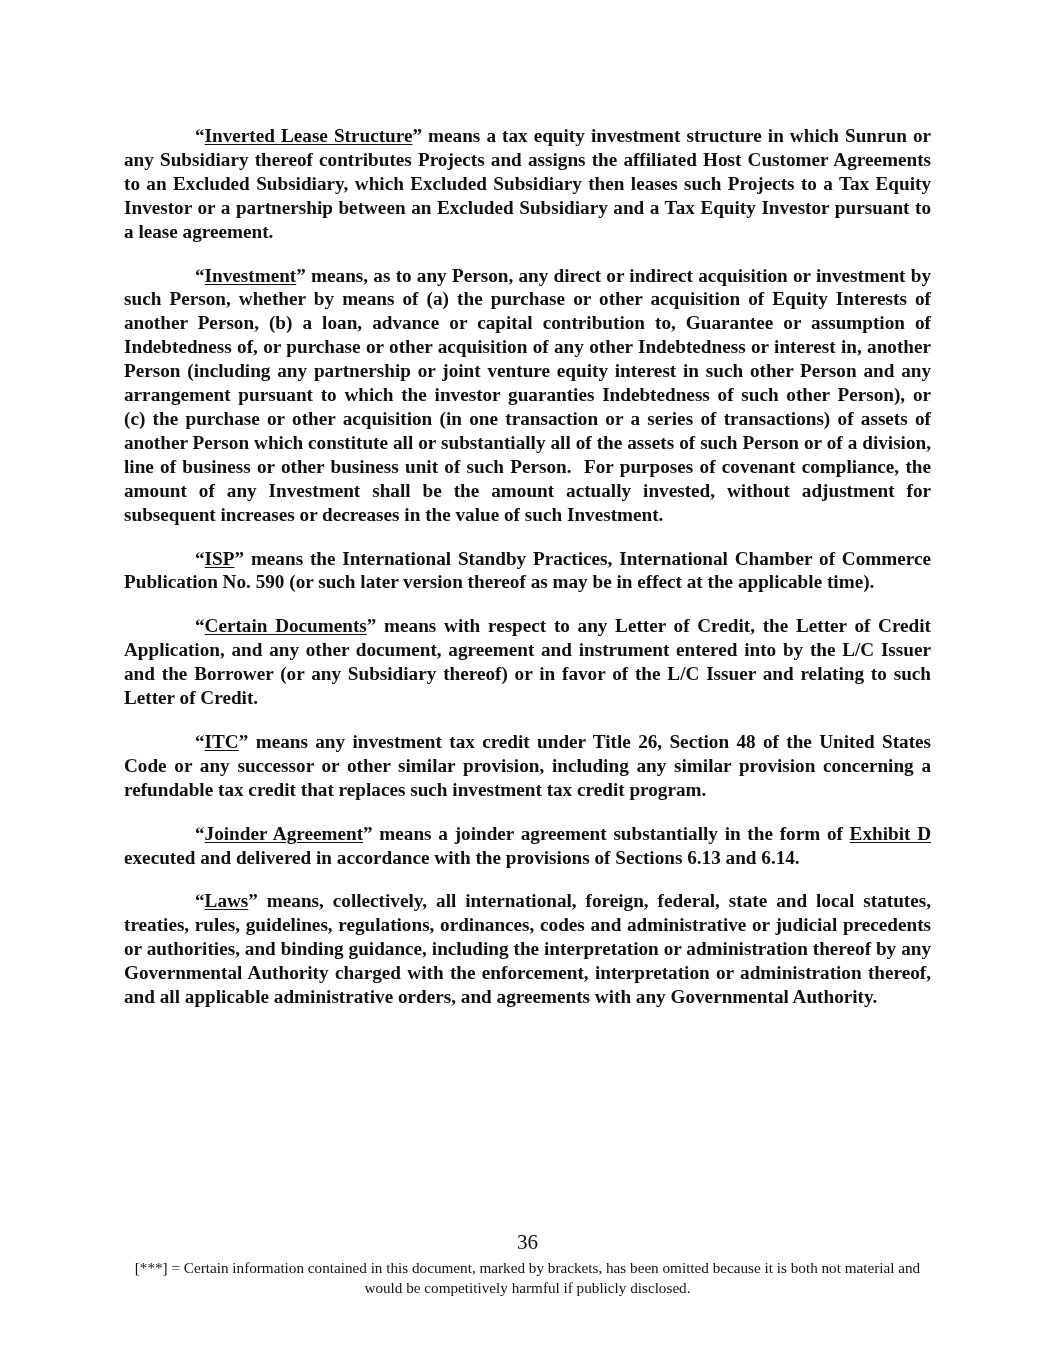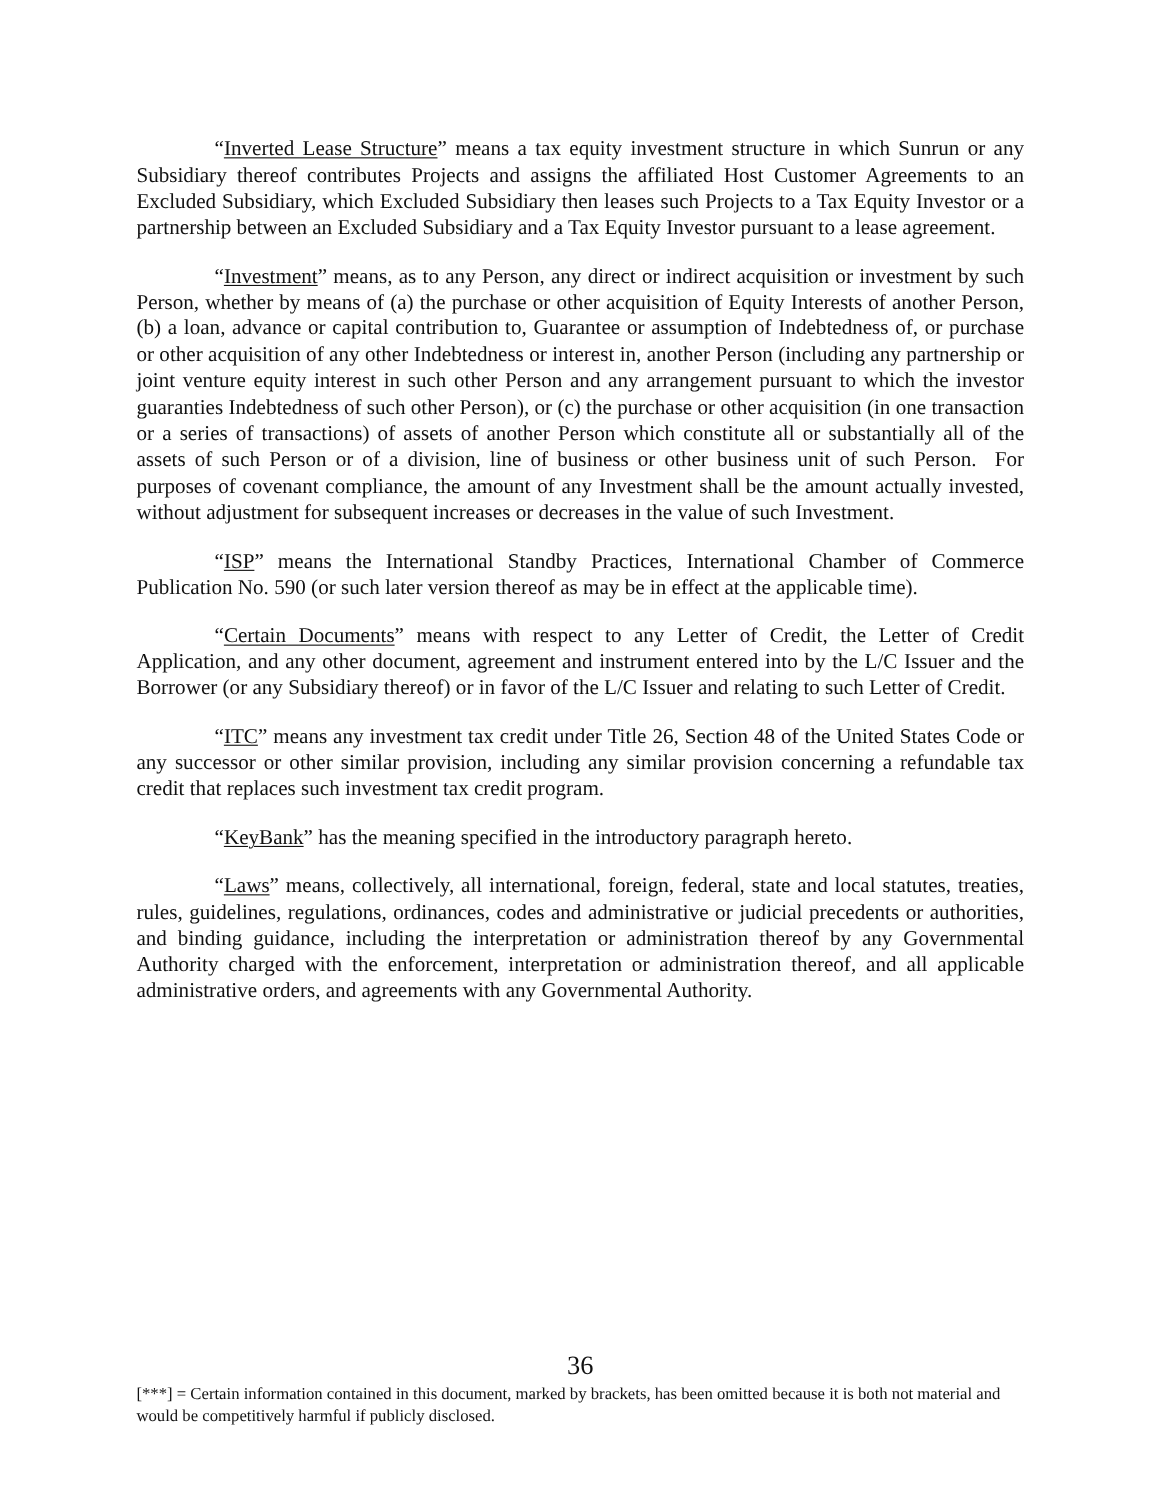--- a/index.html
+++ b/index.html
@@ -21,64 +21,65 @@
       top: 124px;
       width: 807px;
     }
     .para {
       font-size: 19.2px;
       line-height: 23.9px;
       text-align: justify;
       text-indent: 71px;
       margin: 0 0 20px 0;
       hyphens: none;
+      font-weight: bold;
     }
     .term, .ref {
       text-decoration: underline;
       text-underline-offset: 2px;
       text-decoration-thickness: 1px;
     }
     .page-number {
       position: absolute;
       left: 0;
       width: 1055px;
       top: 1230px;
       text-align: center;
-      font-size: 24px;
+      font-size: 21px;
       line-height: 24px;
     }
     .footnote {
       position: absolute;
       left: 124px;
       top: 1258px;
       width: 807px;
       font-size: 15.2px;
       line-height: 19.5px;
-      text-align: left;
+      text-align: center;
     }
   </style>
 </head>
 <body>
 
 <div class="page">
 
   <p class="para"><span>“</span><span class="term">Inverted Lease Structure</span><span>”</span><span> means a tax equity investment structure in which Sunrun or any Subsidiary thereof contributes Projects and assigns the affiliated Host Customer Agreements to an Excluded Subsidiary, which Excluded Subsidiary then leases such Projects to a Tax Equity Investor or a partnership between an Excluded Subsidiary and a Tax Equity Investor pursuant to a lease agreement.</span></p>
 
   <p class="para"><span>“</span><span class="term">Investment</span><span>”</span><span> means, as to any Person, any direct or indirect acquisition or investment by such Person, whether by means of (a)&nbsp;the purchase or other acquisition of Equity Interests of another Person, (b)&nbsp;a loan, advance or capital contribution to, Guarantee or assumption of Indebtedness of, or purchase or other acquisition of any other Indebtedness or interest in, another Person (including any partnership or joint venture equity interest in such other Person and any arrangement pursuant to which the investor guaranties Indebtedness of such other Person), or (c)&nbsp;the purchase or other acquisition (in one transaction or a series of transactions) of assets of another Person which constitute all or substantially all of the assets of such Person or of a division, line of business or other business unit of such Person.&nbsp; For purposes of covenant compliance, the amount of any Investment shall be the amount actually invested, without adjustment for subsequent increases or decreases in the value of such Investment.</span></p>
 
 
 
   <p class="para"><span>“</span><span class="term">ISP</span><span>”</span><span> means the International Standby Practices, International Chamber of Commerce Publication No. 590 (or such later version thereof as may be in effect at the applicable time).</span></p>
 
   <p class="para"><span>“</span><span class="term">Certain Documents</span><span>”</span><span> means with respect to any Letter of Credit, the Letter of Credit Application, and any other document, agreement and instrument entered into by the L/C Issuer and the Borrower (or any Subsidiary thereof) or in favor of the L/C Issuer and relating to such Letter of Credit.</span></p>
 
   <p class="para"><span>“</span><span class="term">ITC</span><span>”</span><span> means any investment tax credit under Title&nbsp;26, Section&nbsp;48 of the United States Code or any successor or other similar provision, including any similar provision concerning a refundable tax credit that replaces such investment tax credit program.</span></p>
 
+  <p class="para"><span>“</span><span class="term">Joinder Agreement</span><span>”</span><span> means a joinder agreement substantially in the form of </span><span class="ref">Exhibit&nbsp;D</span><span> executed and delivered in accordance with the provisions of Sections 6.13 and 6.14.</span></p>
 
-  <p class="para"><span>“</span><span class="term">KeyBank</span><span>”</span><span> has the meaning specified in the introductory paragraph hereto.</span></p>
 
   <p class="para"><span>“</span><span class="term">Laws</span><span>”</span><span> means, collectively, all international, foreign, federal, state and local statutes, treaties, rules, guidelines, regulations, ordinances, codes and administrative or judicial precedents or authorities, and binding guidance, including the interpretation or administration thereof by any Governmental Authority charged with the enforcement, interpretation or administration thereof, and all applicable administrative orders, and agreements with any Governmental Authority.</span></p>
 
 
 </div>
 
 <div class="page-number">36</div>
 
 <div class="footnote">[***] = Certain information contained in this document, marked by brackets, has been omitted because it is both not material and would be competitively harmful if publicly disclosed.</div>
 

